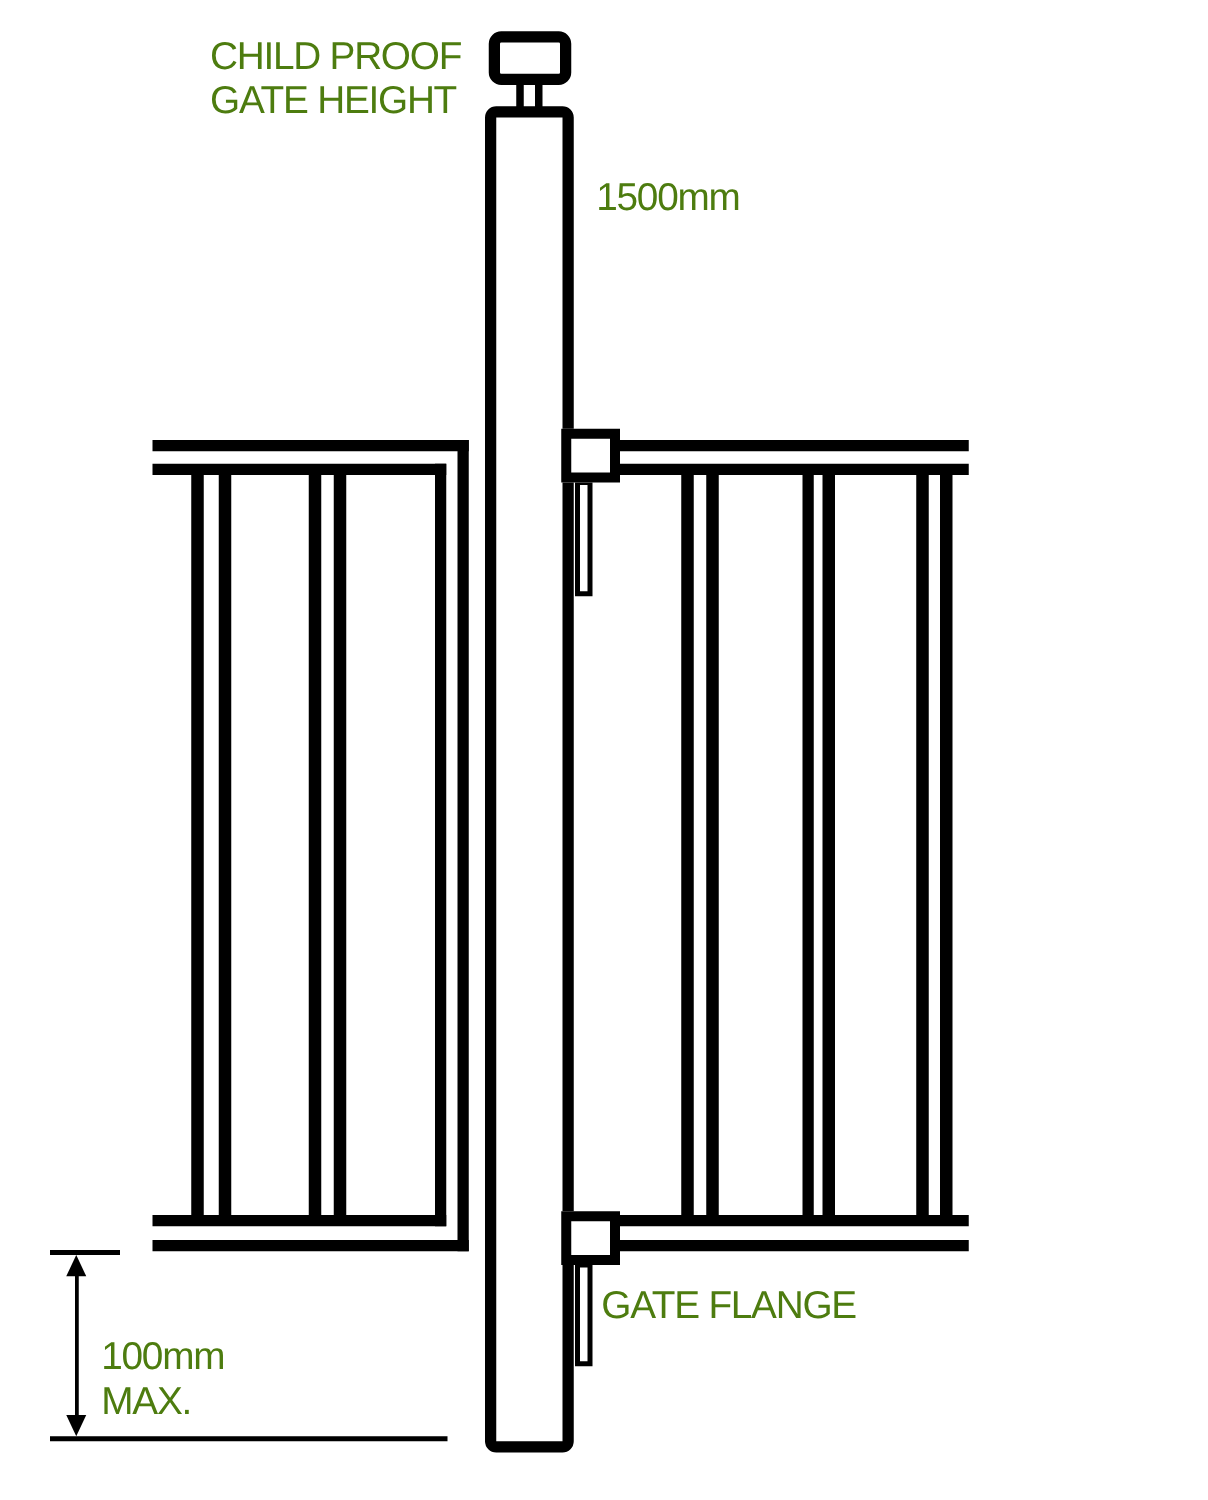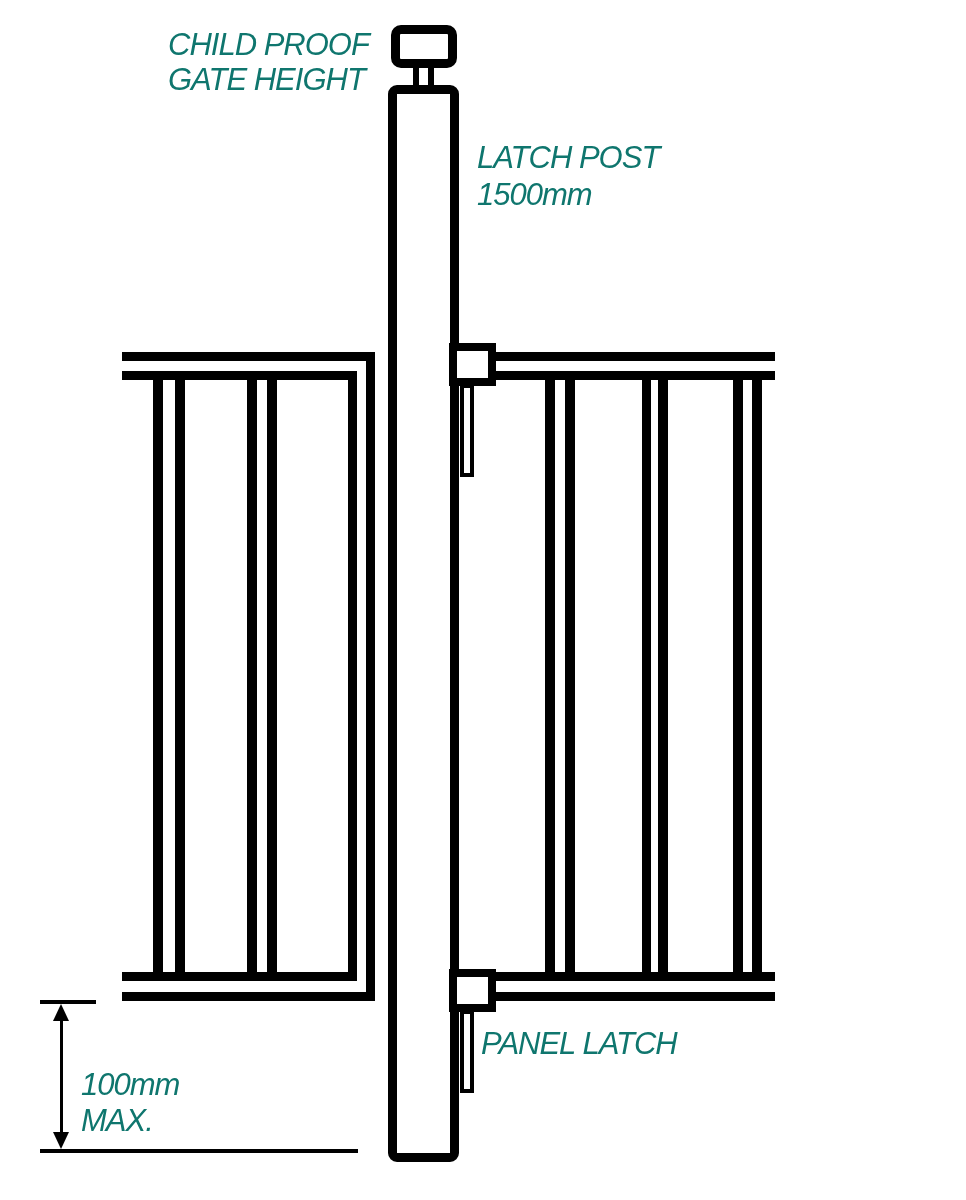--- a/index.html
+++ b/index.html
@@ -9,22 +9,21 @@
     background:#ffffff;
     overflow:hidden;
     font-family:"Liberation Sans", sans-serif;
   }
   
   .ln{position:absolute;background:#000;}
   
   .box{position:absolute;background:#fff;border:9px solid #000;box-sizing:border-box;}
   .label{
     position:absolute;
-    color:#0f766e;
-    font-style:italic;
+    color:#4d7c0f;
     font-size:31px;
     line-height:35px;
     letter-spacing:-1px;
     white-space:nowrap;
   }
   .label div{white-space:nowrap;}
   
   .arrow{position:absolute;width:0;height:0;}
   .arrow.up{border-left:8px solid transparent;border-right:8px solid transparent;border-bottom:17px solid #000;}
   .arrow.down{border-left:8px solid transparent;border-right:8px solid transparent;border-top:17px solid #000;}
@@ -33,26 +32,25 @@
 <body>
 
 <div id="canvas">
 
   <div class="label" style="left:168px;top:27px;">
     <div>CHILD PROOF</div>
     <div>GATE HEIGHT</div>
   </div>
 
   <div class="label" style="left:477px;top:139px;line-height:37px;">
-    <div>LATCH POST</div>
     <div>1500mm</div>
   </div>
 
   <div class="label" style="left:481px;top:1026px;">
-    <div>PANEL LATCH</div>
+    <div>GATE FLANGE</div>
   </div>
 
   <div class="label" style="left:81px;top:1040px;line-height:36px;margin-top:27px;">
     <div>100mm</div>
     <div>MAX.</div>
   </div>
 
   <div class="ln" style="left:413px;top:60px;width:6px;height:30px;z-index:1;"></div>
   <div class="ln" style="left:428px;top:60px;width:6px;height:30px;z-index:1;"></div>
   <div class="box" style="left:391px;top:25px;width:66px;height:43px;border-radius:10px;z-index:5;"></div>

